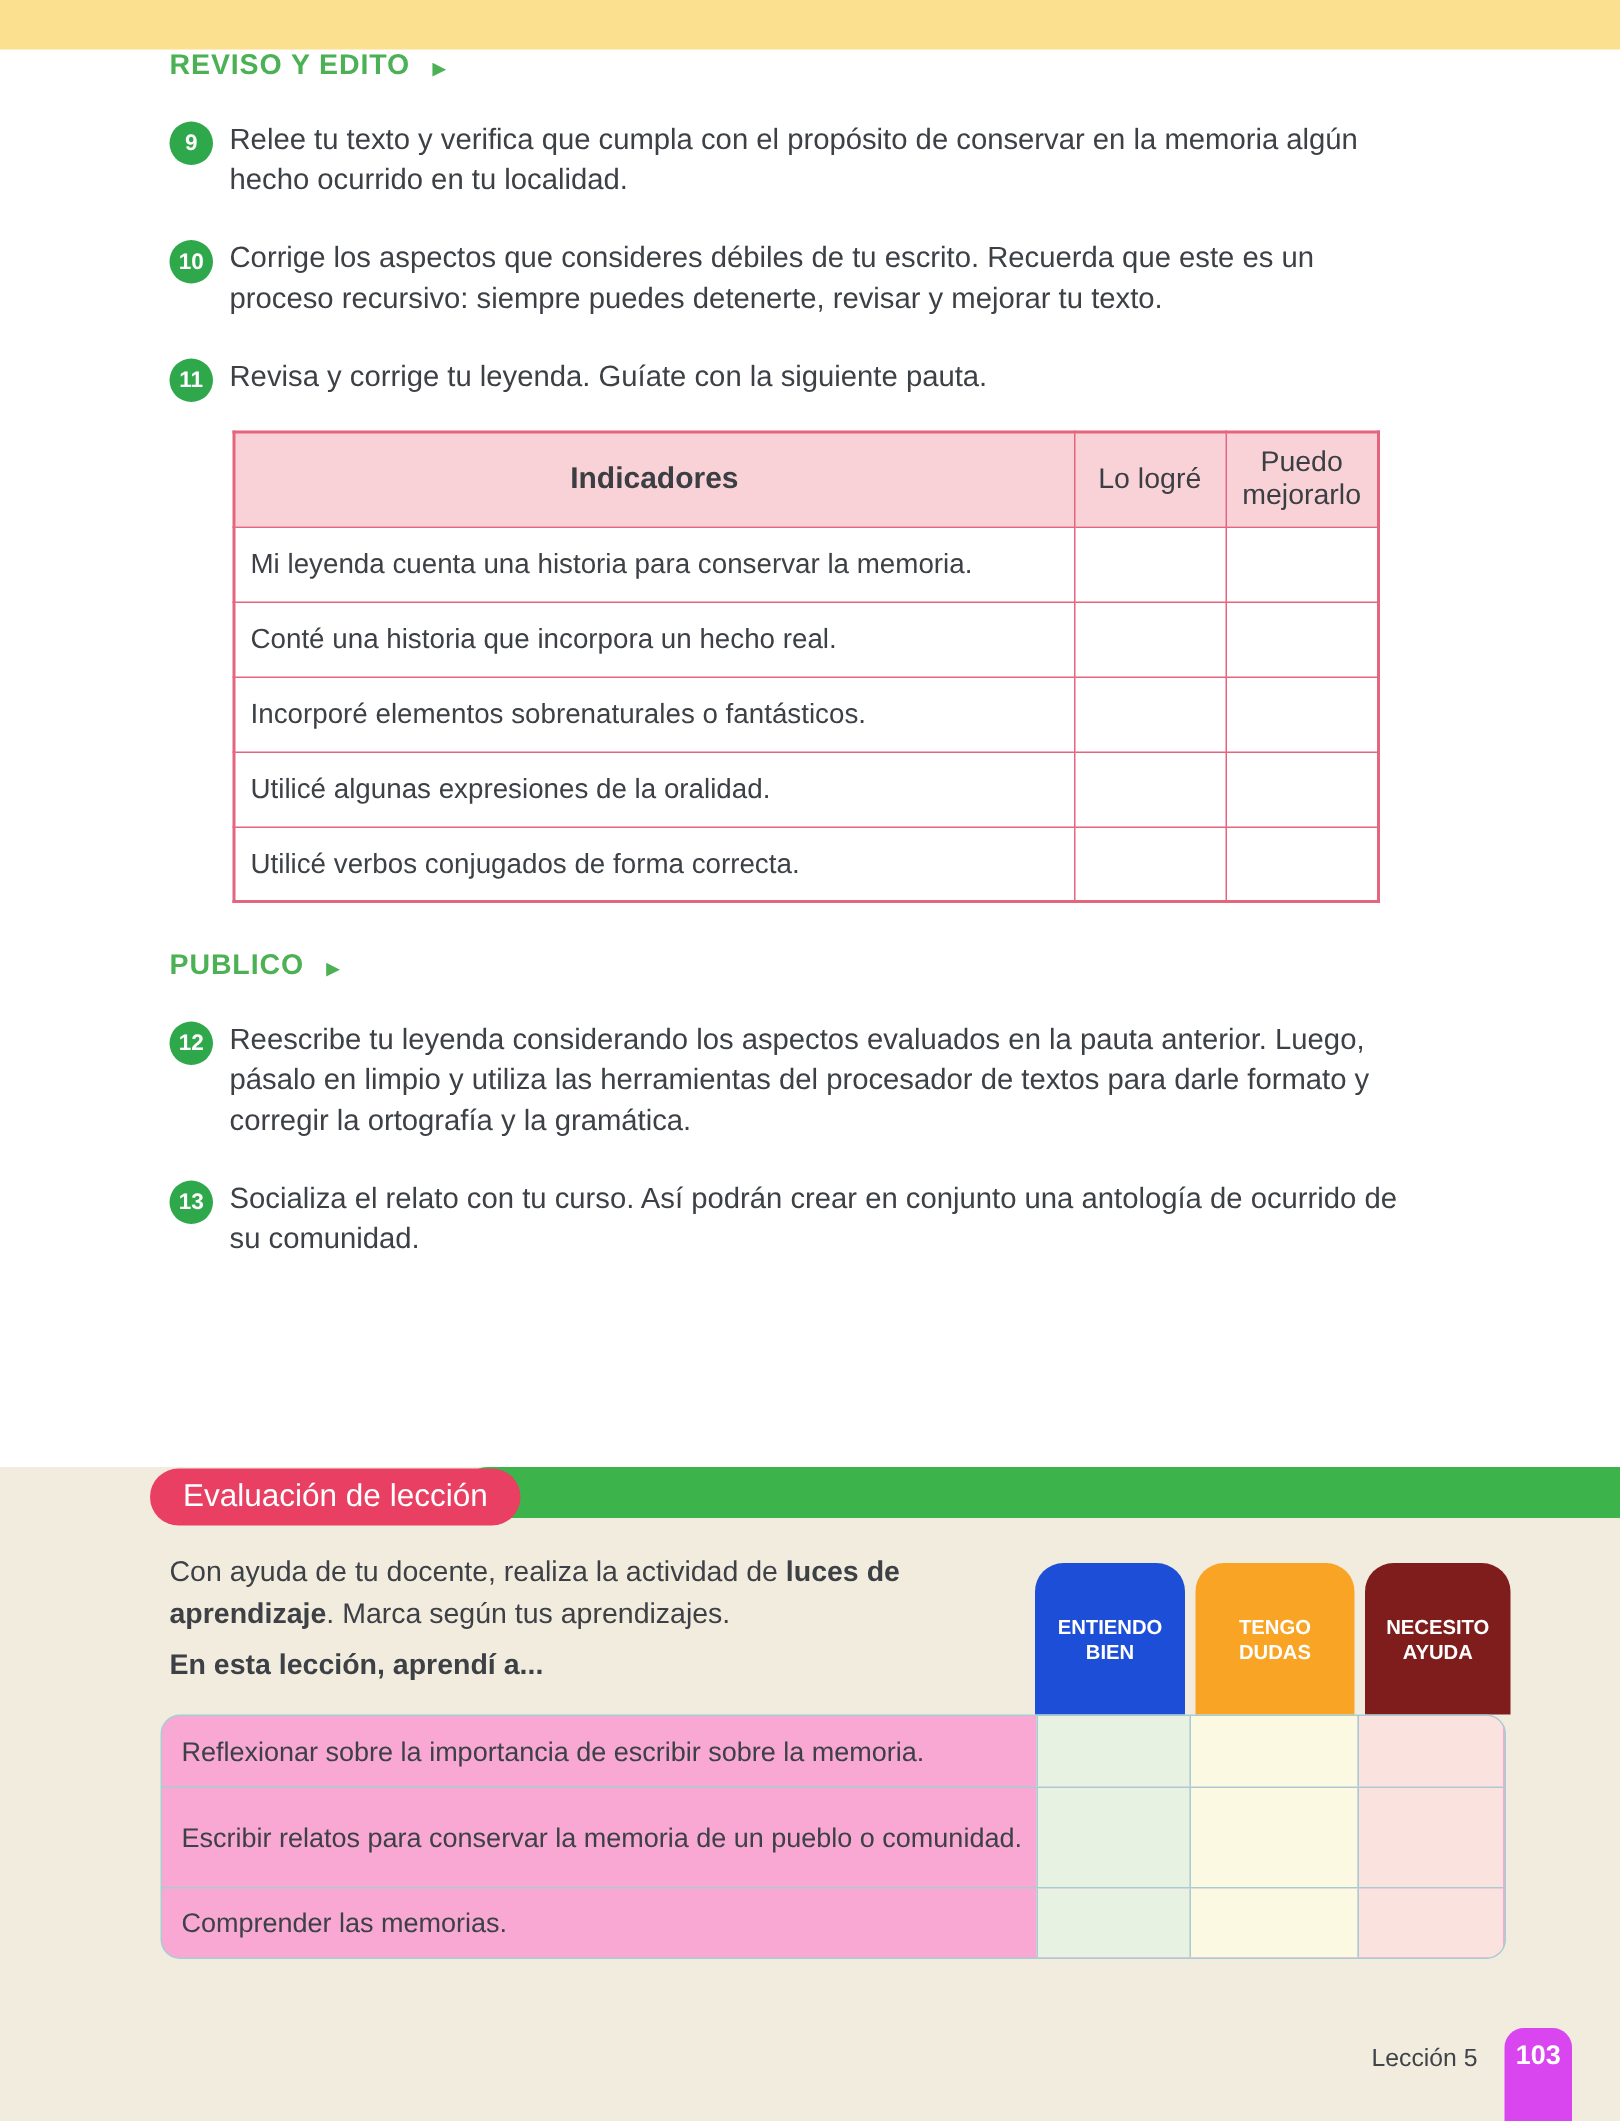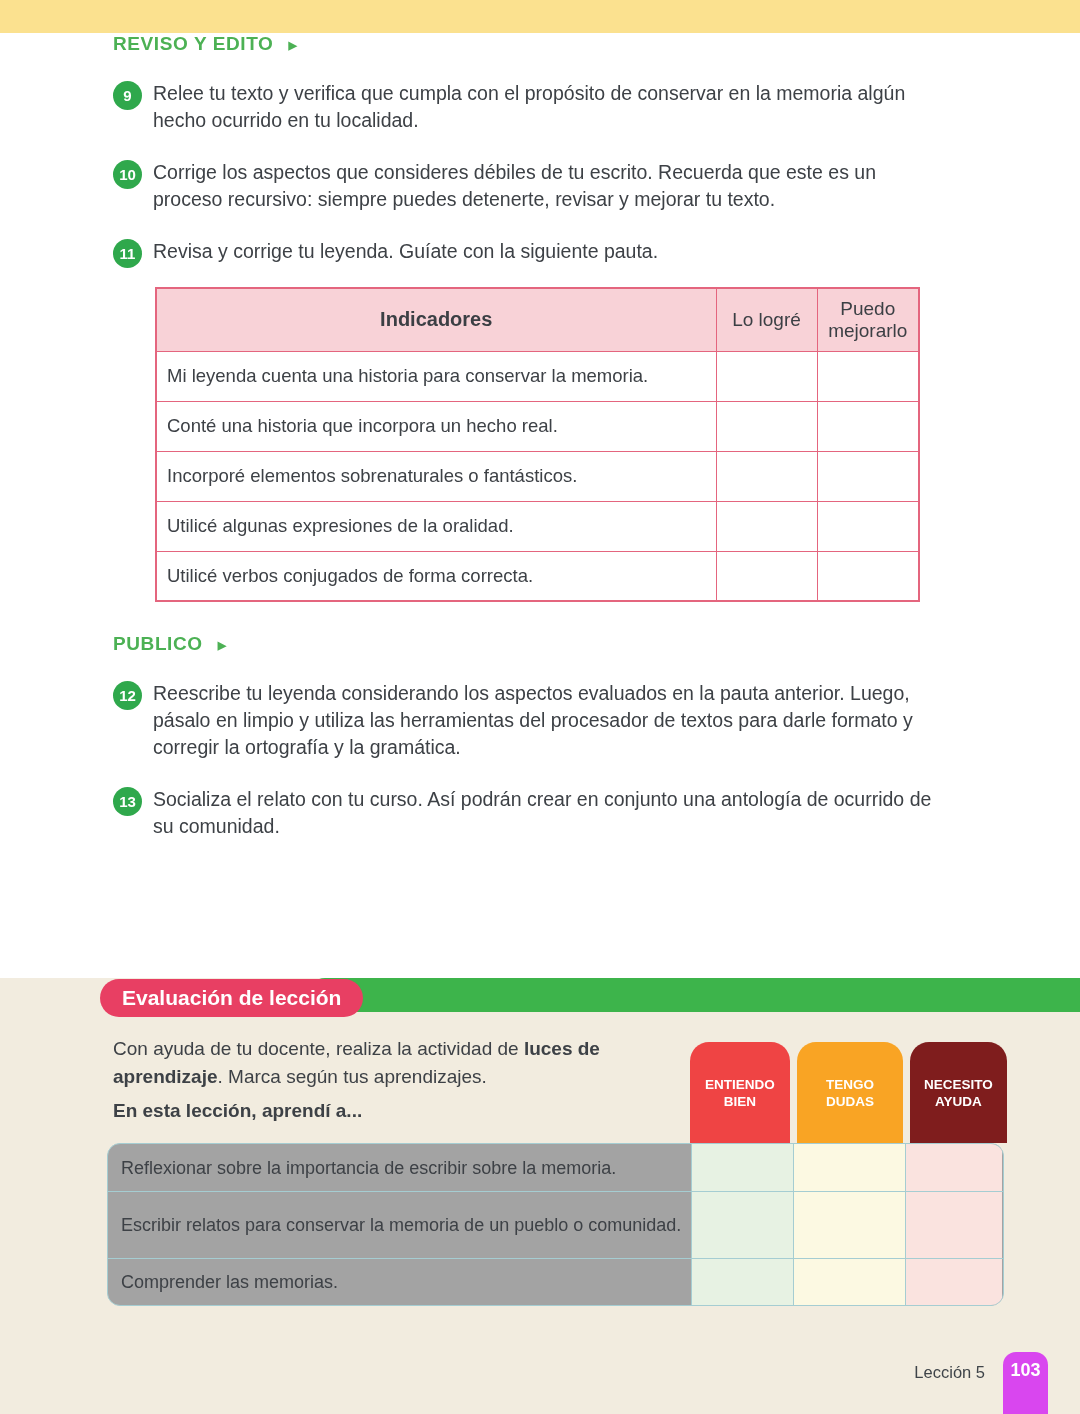--- a/index.html
+++ b/index.html
@@ -37,39 +37,39 @@
   .pauta th.col-chk1 { width:101px; }
   .pauta th.col-chk2 { width:102px; padding:0 4px; }
   .pauta td.ind { height:50px; padding:0 10px; font-size:18.5px; }
   .pauta td.chk { background:#fff; }
 
   .eval-section { position:absolute; left:0; top:978px; width:1080px; height:436px; background:#f2ecdf; }
   .eval-bar { position:absolute; left:308px; top:0; width:772px; height:34px; background:#3db44b; border-radius:17px 0 0 17px; }
   .eval-badge {
     position:absolute; left:100px; top:1px; height:38px;
     background:#e83f63; border-radius:19px; color:#fff;
-    font-weight:bold; font-size:21px; display:flex; align-items:center; padding:0 22px;
+    font-weight:normal; font-size:21px; display:flex; align-items:center; padding:0 22px;
   }
   .eval-intro { position:absolute; left:113px; top:57px; width:560px; font-size:19px; line-height:27.5px; }
   .eval-intro b { font-weight:bold; }
   .eval-sub { position:absolute; left:113px; top:122px; font-size:19px; font-weight:bold; }
 
   .light-btn-row { position:absolute; left:690px; top:64px; display:flex; gap:7px; }
   .light-btn {
     height:101px; border-radius:19px 19px 0 0; color:#fff; font-weight:bold;
     font-size:13.5px; line-height:17px; text-align:center;
     display:flex; align-items:center; justify-content:center; padding:0 10px;
   }
-  .light-btn.green  { width:100px; background:#ef4444; }
+  .light-btn.green  { width:100px; background:#1d4ed8; }
   .light-btn.orange { width:106px; background:#f9a424; }
   .light-btn.red    { width:97px;  background:#7f1d1d; }
 
   .eval-table {
     position:absolute; left:107px; top:165px; width:897px;
-    background:#a3a3a3; border:1.6px solid #a5cdd2; border-radius:13px; overflow:hidden;
+    background:#f9a8d4; border:1.6px solid #a5cdd2; border-radius:13px; overflow:hidden;
   }
   .eval-row { display:flex; }
   .eval-row + .eval-row { border-top:1.6px solid #a5cdd2; }
   .eval-row.r1, .eval-row.r2 { min-height:47px; }
   .eval-row.r3 { min-height:67px; }
   .eval-label {
     width:583px; padding:9px 6px 9px 13px; font-size:18px; line-height:24px;
     display:flex; align-items:center; color:#3d4146;
   }
   .eval-cell { border-left:1.6px solid #a5cdd2; }

